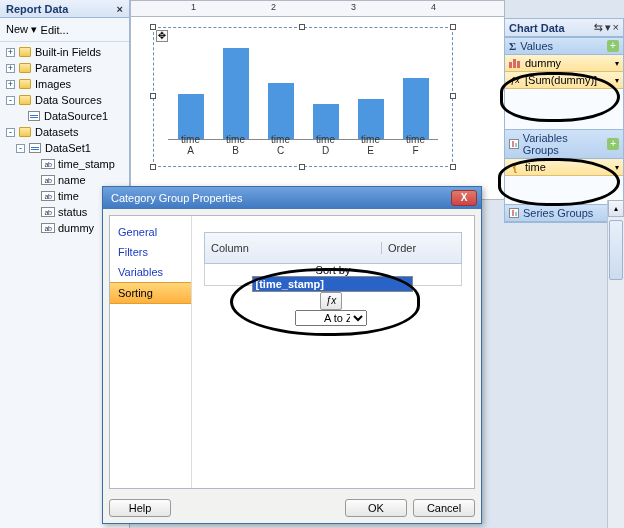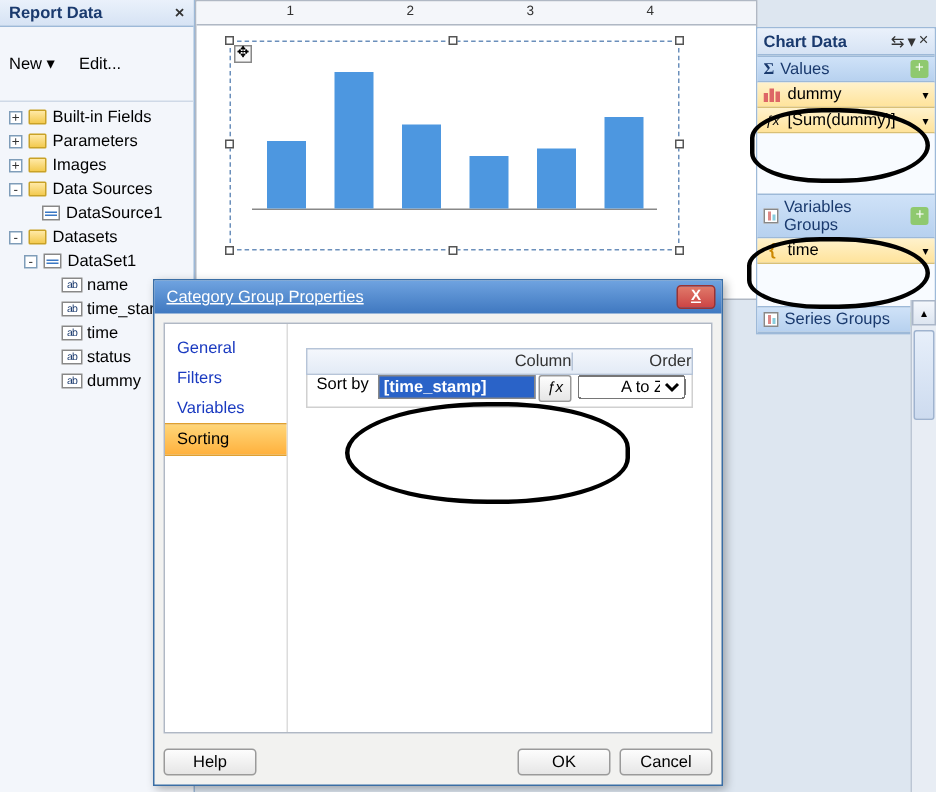--- a/index.html
+++ b/index.html
@@ -2,21 +2,21 @@
 <html><head>
 <meta charset="utf-8">
 <style>
   * { box-sizing: border-box; font-family: 'Segoe UI', Tahoma, sans-serif; font-size: 11px; }
   body { margin: 0; width: 624px; height: 528px; background: #dde6f0; position: relative; overflow: hidden; }
 
   
   .report-data { position: absolute; left: 0; top: 0; width: 130px; height: 528px; background: #f3f6fb; border-right: 1px solid #9db9d8; }
   .panel-title { background: linear-gradient(#eaf1fb,#d6e3f4); border-bottom: 1px solid #9db9d8; padding: 2px 6px; display: flex; align-items: center; justify-content: space-between; height: 18px; color: #1a3a6e; font-weight: bold; }
   .panel-title .close { color: #333; cursor: default; }
-  .toolbar-rd { display: flex; gap: 16px; padding: 18px 6px; border-bottom: 1px solid #cfd9e7; align-items: center; }
+  .toolbar-rd { display: flex; gap: 4px; padding: 5px 6px; border-bottom: 1px solid #cfd9e7; align-items: center; }
   .tv { padding: 2px 0 0 2px; }
   .tv-node { display: flex; align-items: center; height: 16px; padding-left: 4px; }
   .tv-node .exp { width: 9px; height: 9px; border: 1px solid #7f9db9; background: #fff; display: inline-flex; align-items: center; justify-content: center; font-size: 9px; line-height: 1; margin-right: 3px; color: #333; }
   .tv-node .noexp { width: 11px; display: inline-block; }
   .tv-node .ico { width: 14px; height: 14px; margin-right: 3px; display: inline-flex; align-items: center; justify-content: center; }
   .folder { background: linear-gradient(#ffe9a6,#f3ca4f); border: 1px solid #c9a227; width: 12px; height: 10px; border-radius: 1px; }
   .ds-ico { width: 12px; height: 10px; background: #fff; border: 1px solid #888; position: relative; }
   .ds-ico::after { content: ""; position: absolute; left: 1px; top: 3px; width: 8px; height: 1px; background: #3b78c4; box-shadow: 0 2px 0 #3b78c4; }
   .fld-ico { width: 14px; height: 10px; border: 1px solid #888; background: #fff; font-size: 7px; color: #1a3a6e; display: inline-flex; align-items: center; justify-content: center; letter-spacing: -0.5px; }
   .indent1 { padding-left: 14px; }
@@ -56,35 +56,35 @@
   .cat-ico::after { content: ""; position: absolute; left: 5px; top: 3px; width: 2px; height: 4px; background: #8cd; }
 
   
   .annot { position: absolute; border: 3px solid #000; border-radius: 50%; pointer-events: none; }
   .annot1 { right: 4px; top: 72px; width: 120px; height: 50px; border-radius: 40% 50% 50% 40%; }
   .annot2 { right: 4px; top: 158px; width: 122px; height: 48px; border-radius: 40% 50% 50% 40%; }
   .annot3 { left: 230px; top: 268px; width: 190px; height: 68px; border-radius: 50% 45% 45% 50%; }
 
   
   .dialog { position: absolute; left: 102px; top: 186px; width: 380px; height: 338px; background: #f2f2f0; border: 1px solid #3a6ea5; box-shadow: 2px 2px 6px rgba(0,0,0,0.3); }
-  .dlg-title { height: 22px; background: linear-gradient(#6fa3e0,#3f78c0); color: #fff; display: flex; align-items: center; padding: 0 4px 0 8px; text-decoration: underline;}
+  .dlg-title { height: 22px; background: linear-gradient(#6fa3e0,#3f78c0); color: #fff; display: flex; align-items: center; padding: 0 4px 0 8px;}
   .dlg-title .x { margin-left: auto; width: 26px; height: 16px; background: linear-gradient(#e07a6a,#c44); border: 1px solid #933; border-radius: 3px; color: #fff; text-align: center; line-height: 14px; font-weight: bold; font-size: 10px; }
   .dlg-body { position: absolute; left: 6px; top: 28px; right: 6px; bottom: 34px; background: #fff; border: 1px solid #b0b8c4; display: flex; }
   .dlg-nav { width: 82px; border-right: 1px solid #dcdcdc; padding-top: 6px; }
   .dlg-nav .item { padding: 4px 8px; color: #1a3ac0; cursor: default; }
   .dlg-nav .item.sel { background: linear-gradient(#ffd679,#ffb13d); color: #000; border-top: 1px solid #e0a030; border-bottom: 1px solid #e0a030; }
   .dlg-main { flex: 1; padding: 8px 12px; position: relative; }
   .dlg-main h3 { margin: 0 0 14px 0; font-size: 12px; font-weight: normal; }
   .btnrow { display: flex; gap: 4px; align-items: center; }
   .btn { background: linear-gradient(#fdfdfd,#e6e6e6); border: 1px solid #9a9a9a; border-radius: 3px; padding: 2px 8px; min-width: 30px; text-align: center; }
   .btn.sq { min-width: 0; width: 20px; padding: 2px 0; }
-  .gridhead { margin-top: 8px; background: linear-gradient(#f4f7fc,#e3ebf6); border: 1px solid #b6c4d8; display: flex; height: 18px; align-items: center; text-align: right; }
+  .gridhead { margin-top: 8px; background: linear-gradient(#f4f7fc,#e3ebf6); border: 1px solid #b6c4d8; display: flex; height: 32px; align-items: center; }
   .gridhead .col1 { flex: 1; padding-left: 6px; color: #333; }
   .gridhead .col2 { width: 80px; padding-left: 6px; color: #333; border-left: 1px solid #b6c4d8; }
-  .gridrow { display: flex; height: 22px; border: 1px solid #d0d0d0; border-top: none; }
+  .gridrow { display: flex; align-items: center; height: 22px; border: 1px solid #d0d0d0; border-top: none; flex-direction: column; }
   .gridrow .lbl { padding: 0 6px 0 6px; }
   .gridrow .expr { flex: 1; margin-right: 2px; }
   .expr input { width: 100%; background: #2a63c8; color: #fff; border: 1px solid #888; padding: 1px 3px; font-size: 11px; font-weight: bold; }
   .fx { width: 22px; height: 18px; border: 1px solid #999; background: linear-gradient(#fdfdfd,#e6e6e6); text-align: center; font-style: italic; font-size: 10px; line-height: 16px; margin-right: 4px; border-radius: 2px; }
   .order { width: 72px; margin-right: 4px; }
   .order select { width: 100%; font-size: 11px; padding-left: 24px; }
   .dlg-footer { position: absolute; left: 6px; right: 6px; bottom: 6px; display: flex; align-items: center; }
   .dlg-footer .btn { min-width: 62px; }
   .dlg-footer .spacer-f { flex: 1; }
 
@@ -153,28 +153,28 @@
         <span class="ico">
           <span class="ds-ico"></span>
         </span>
         <span class="label">DataSet1</span>
       </div>
       <div class="tv-node indent2">
         <span class="noexp"></span>
         <span class="ico">
           <span class="fld-ico">ab</span>
         </span>
+        <span class="label">time_stamp</span>
+      </div>
+      <div class="tv-node indent2">
+        <span class="noexp"></span>
+        <span class="ico">
+          <span class="fld-ico">ab</span>
+        </span>
         <span class="label">name</span>
-      </div>
-      <div class="tv-node indent2">
-        <span class="noexp"></span>
-        <span class="ico">
-          <span class="fld-ico">ab</span>
-        </span>
-        <span class="label">time_stamp</span>
       </div>
       <div class="tv-node indent2">
         <span class="noexp"></span>
         <span class="ico">
           <span class="fld-ico">ab</span>
         </span>
         <span class="label">time</span>
       </div>
       <div class="tv-node indent2">
         <span class="noexp"></span>
@@ -204,20 +204,28 @@
     <div class="chart-box">
       <div class="move-handle">✥</div>
       <div class="chart-area" id="bars">
           <div class="bar" style="height: 45%;"></div>
           <div class="bar" style="height: 90%;"></div>
           <div class="bar" style="height: 55%;"></div>
           <div class="bar" style="height: 35%;"></div>
           <div class="bar" style="height: 40%;"></div>
           <div class="bar" style="height: 60%;"></div>
         </div>
+      <div class="xaxis" id="xaxis">
+          <span>time A</span>
+          <span>time B</span>
+          <span>time C</span>
+          <span>time D</span>
+          <span>time E</span>
+          <span>time F</span>
+        </div>
       <div class="handle tl"></div>
       <div class="handle tr"></div>
       <div class="handle bl"></div>
       <div class="handle br"></div>
       <div class="handle ml"></div>
       <div class="handle mr"></div>
       <div class="handle mt"></div>
       <div class="handle mb"></div>
     </div>
   </div>

